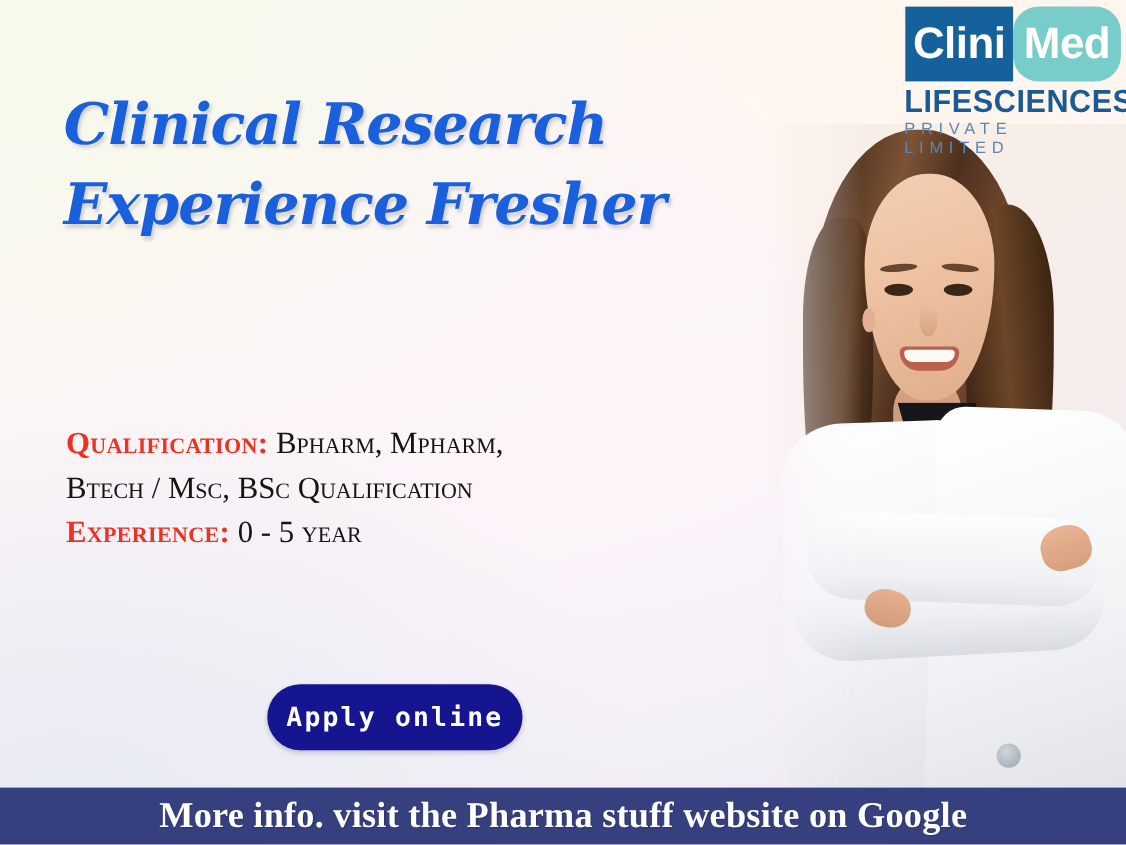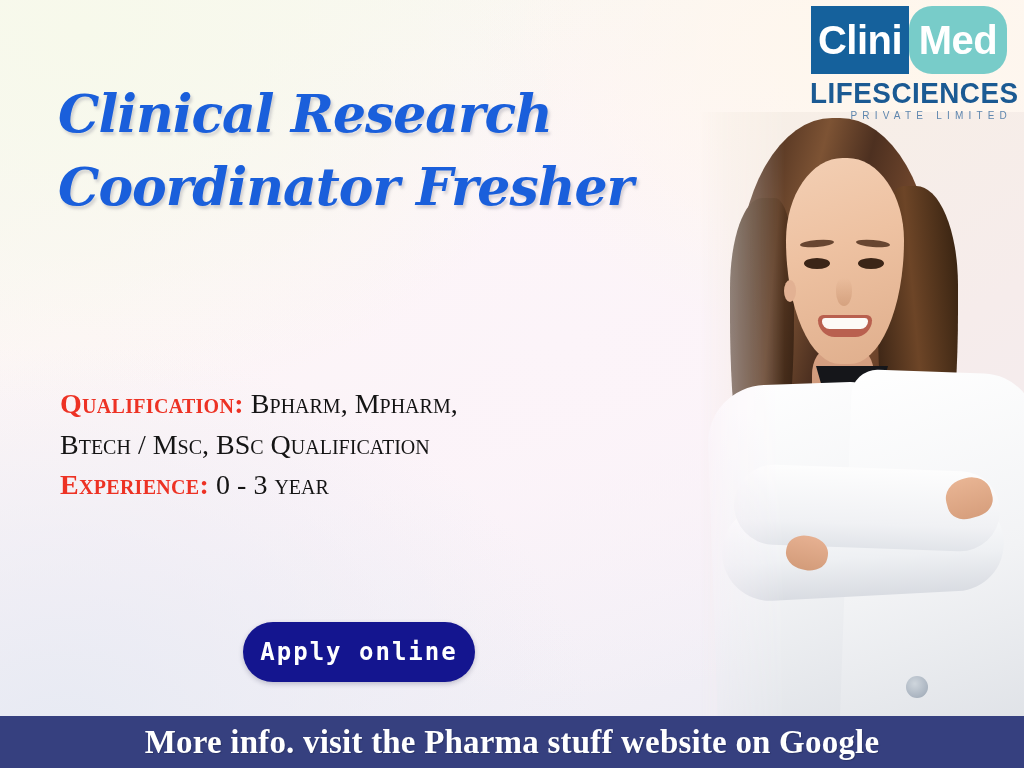--- a/index.html
+++ b/index.html
@@ -24,23 +24,23 @@
       radial-gradient(ellipse 700px 520px at 8% 4%,   rgba(247,249,235,1) 0%,   rgba(247,249,235,0) 72%),
       radial-gradient(ellipse 760px 560px at 6% 96%,  rgba(231,234,243,1) 0%,   rgba(231,234,243,0) 70%),
       radial-gradient(ellipse 640px 480px at 55% 45%, rgba(252,244,249,1) 0%,   rgba(252,244,249,0) 75%),
       linear-gradient(160deg, #f7f8ef 0%, #fdf6f6 32%, #fbf3f8 55%, #f2eff6 78%, #e8eaf2 100%);
   }
 
   
   #logo {
     position: absolute;
     top: 6px;
-    right: 12px;
+    right: 0;
     width: 206px;
-    text-align: right;
+    text-align: left;
     z-index: 6;
   }
   .logo-blocks {
     display: flex;
     width: 196px;
     height: 68px;
     margin: 0 auto;
   }
   .logo-block {
     flex: 1 1 50%;
@@ -63,21 +63,21 @@
     font-size: 29px;
     color: #1b5a93;
     letter-spacing: 0.5px;
     line-height: 1.05;
     margin-top: 4px;
     transform: scaleX(0.96);
   }
   .logo-private {
     font-family: "Liberation Sans", sans-serif;
     font-weight: normal;
-    font-size: 10px;
+    font-size: 15px;
     color: #5e86ae;
     letter-spacing: 5.2px;
     line-height: 1.1;
     margin-top: 2px;
     padding-left: 4px;
   }
 
   
   #photo {
     position: absolute;
@@ -353,32 +353,32 @@
     <div class="logo-blocks">
       <div class="logo-block left">Clini</div>
       <div class="logo-block right">Med</div>
     </div>
     <div class="logo-lifesciences">LIFESCIENCES</div>
     <div class="logo-private">PRIVATE LIMITED</div>
   </div>
 
   <div id="headline">
     <div class="line">Clinical Research</div>
-    <div class="line">Coordinator Fresher</div>
+    <div class="line">Experience Fresher</div>
   </div>
 
   <div id="details">
     <div class="row">
       <span class="label">Qualification:</span><span class="value"> Bpharm, Mpharm,</span>
     </div>
     <div class="row tight">
       <span class="value">Btech / Msc, BSc Qualification</span>
     </div>
     <div class="row tight">
-      <span class="label">Experience:</span><span class="value"> 0 - 3 year</span>
+      <span class="label">Experience:</span><span class="value"> 0 - 5 year</span>
     </div>
   </div>
 
   <button id="apply-button">Apply online</button>
 
   <div id="footer">
     <span class="footer-text">More info. visit the Pharma stuff website on Google</span>
   </div>
 
 </div>

